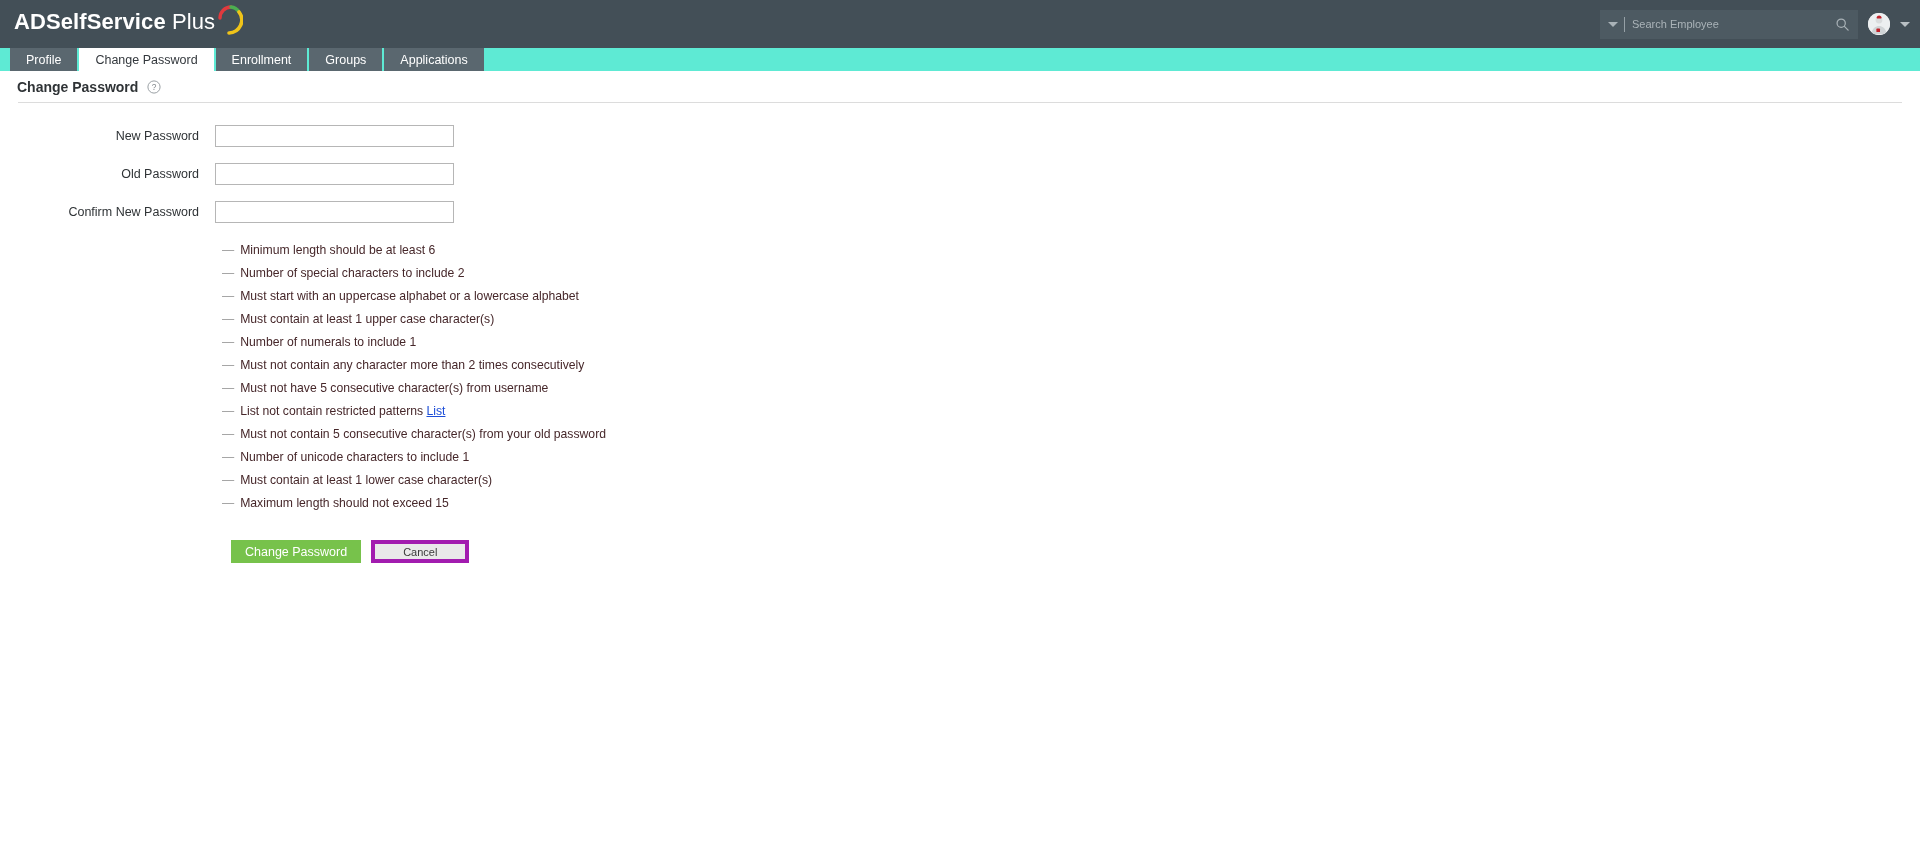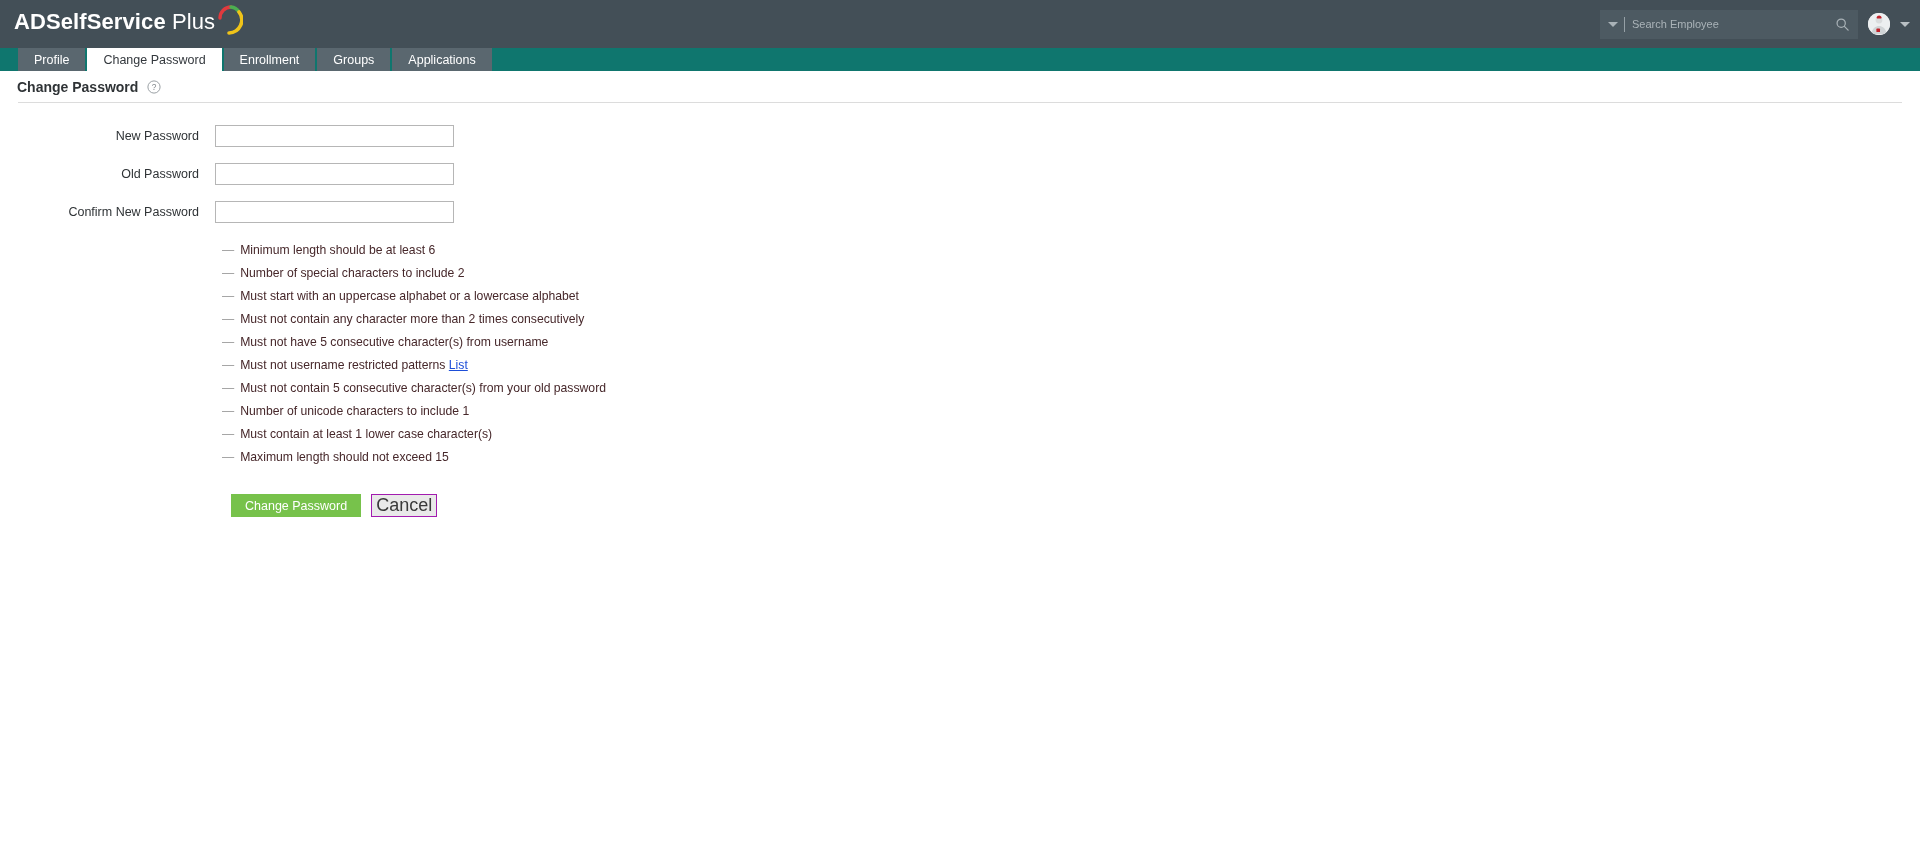--- a/index.html
+++ b/index.html
@@ -96,24 +96,24 @@
     width: 0; height: 0;
     border-left: 5px solid transparent;
     border-right: 5px solid transparent;
     border-top: 5px solid #b9c0c4;
     flex: none;
   }
 
   
   .tabbar {
     height: 23px;
-    background: #0f766e;
+    background: #5eead4;
     display: flex;
     align-items: flex-end;
-    padding-left: 18px;
+    padding-left: 10px;
   }
   .tab {
     height: 23px;
     background: #5a676f;
     color: #ffffff;
     font-size: 12.5px;
     display: flex;
     align-items: center;
     justify-content: center;
     padding: 0 16px;
@@ -207,24 +207,24 @@
     border: none;
     font-size: 12.5px;
     height: 23px;
     padding: 0 14px;
     cursor: pointer;
     font-family: "Liberation Sans", sans-serif;
   }
   .btn-secondary {
     background: #e9e9e9;
     color: #3a3a3a;
-    border: 1px solid #a21caf;
-    font-size: 18px;
+    border: 4px solid #a21caf;
+    font-size: 11px;
     height: 23px;
-    padding: 0 4px;
+    padding: 0 28px;
     cursor: pointer;
     font-family: "Liberation Sans", sans-serif;
   }
 </style>
 </head>
 <body>
 
 <div class="header">
   <div class="logo-wrap">
     <div class="logo-text"><b>ADSelfService</b><span class="light"> Plus</span></div>
@@ -299,23 +299,25 @@
 
   <div class="form-row">
     <div class="form-label">Confirm New Password</div>
     <input class="form-input" type="password" style="">
   </div>
 
   <div class="rules">
     <div class="rule"><span class="dash">—</span><span>Minimum length should be at least 6</span></div>
     <div class="rule"><span class="dash">—</span><span>Number of special characters to include 2</span></div>
     <div class="rule"><span class="dash">—</span><span>Must start with an uppercase alphabet or a lowercase alphabet</span></div>
+    <div class="rule"><span class="dash">—</span><span>Must contain at least 1 upper case character(s)</span></div>
+    <div class="rule"><span class="dash">—</span><span>Number of numerals to include 1</span></div>
     <div class="rule"><span class="dash">—</span><span>Must not contain any character more than 2 times consecutively</span></div>
     <div class="rule"><span class="dash">—</span><span>Must not have 5 consecutive character(s) from username</span></div>
-    <div class="rule"><span class="dash">—</span><span>Must not username restricted patterns </span><a>List</a></div>
+    <div class="rule"><span class="dash">—</span><span>List not contain restricted patterns </span><a>List</a></div>
     <div class="rule"><span class="dash">—</span><span>Must not contain 5 consecutive character(s) from your old password</span></div>
     <div class="rule"><span class="dash">—</span><span>Number of unicode characters to include 1</span></div>
     <div class="rule"><span class="dash">—</span><span>Must contain at least 1 lower case character(s)</span></div>
     <div class="rule"><span class="dash">—</span><span>Maximum length should not exceed 15</span></div>
   </div>
 
   <div class="btn-row">
     <button class="btn-primary">Change Password</button>
     <button class="btn-secondary">Cancel</button>
   </div>

